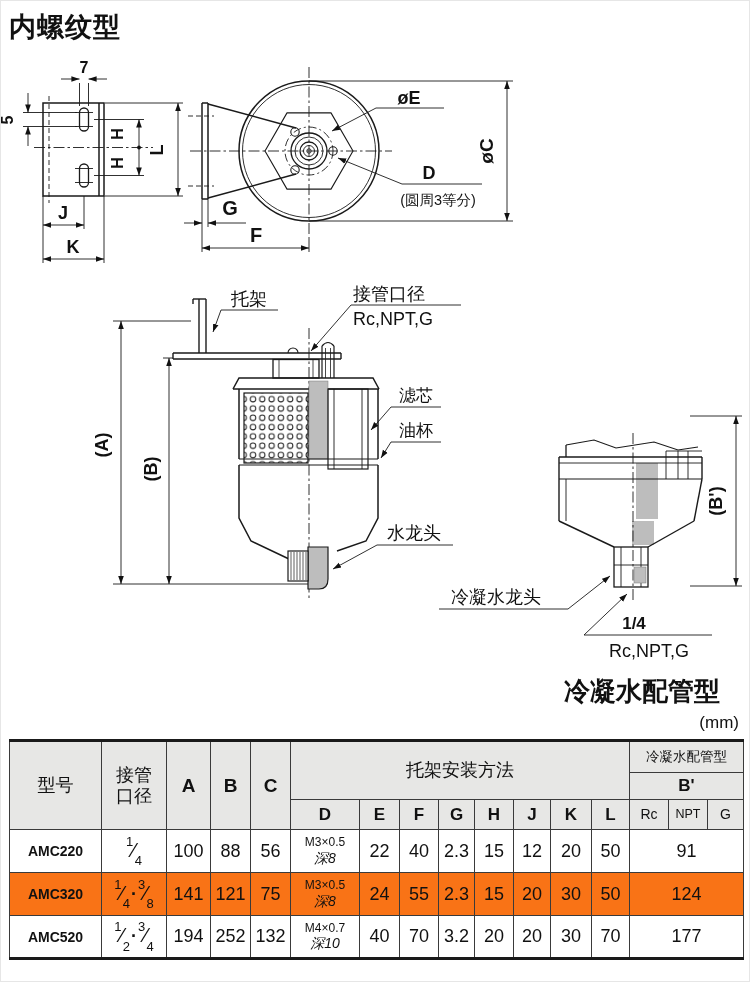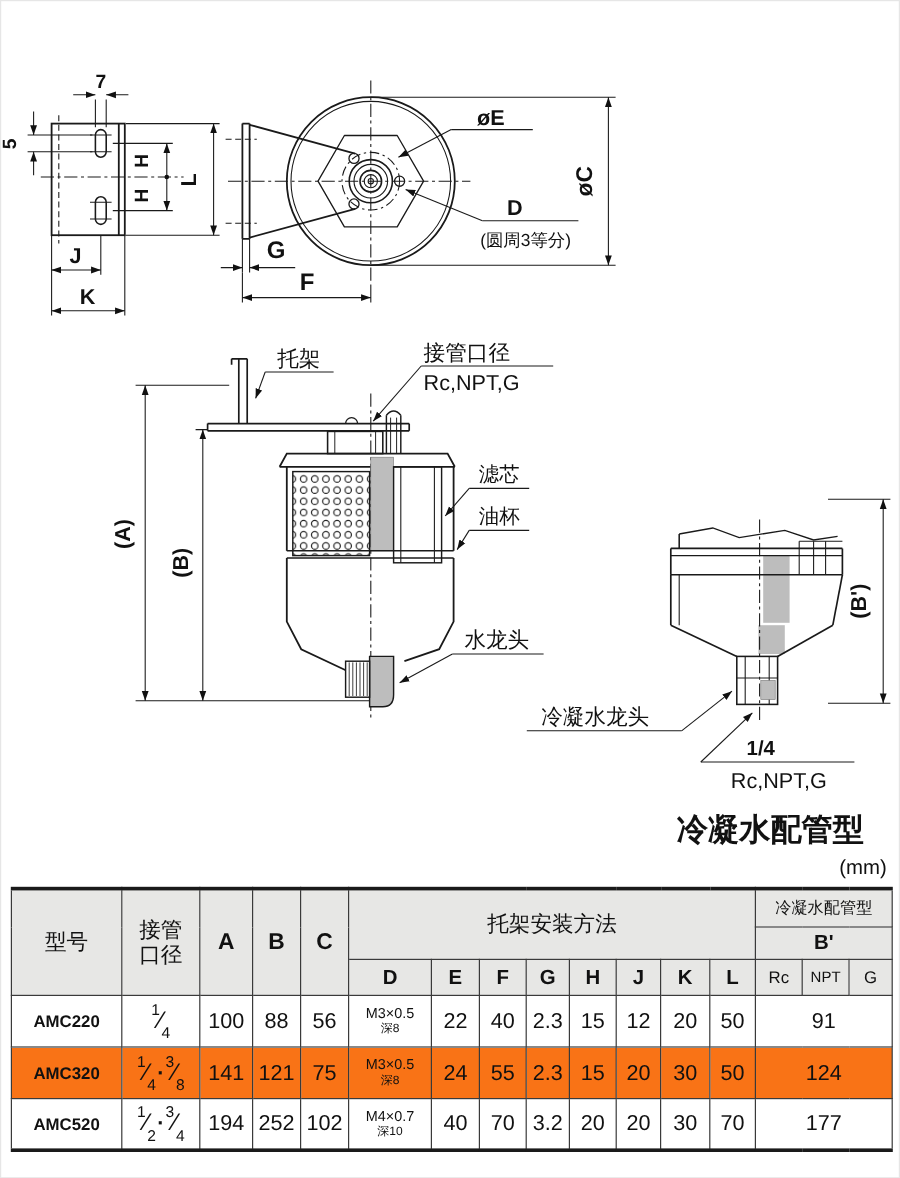--- a/index.html
+++ b/index.html
@@ -23,21 +23,21 @@
   table.spec .grp{font-size:18px;}
   table.spec .cond{font-size:13.5px;}
   table.spec .bp{font-size:17px;font-weight:bold;}
   table.spec .thr{font-size:14px;}
   table.spec .thr-npt{font-size:12.5px;}
   tbody tr{height:43px;background:#fff;}
   tbody tr.alt{background:#f97316;}
   tbody td{font-size:18px;}
   tbody td.model{font-weight:bold;font-size:14px;}
   tbody td.dcell{font-size:12px;line-height:1.15;}
-  tbody td .d2{font-size:10px;}
+  tbody td .d2{font-size:14px;font-style:italic;}
   .wrap2{width:40px;margin:0 auto;word-break:break-all;}
   .fr sup{font-size:13px;position:relative;top:-4px;}
   .fr sub{font-size:13px;position:relative;top:4px;}
   .fr .sl{font-size:20px;margin:0 -1px;}
   .dot{margin:0 1px;font-weight:bold;}
 </style>
 </head>
 <body>
 
 <div class="page">
@@ -46,20 +46,21 @@
     <defs>
       <marker id="ar" viewBox="0 0 10 10" refX="10" refY="5" markerWidth="9" markerHeight="9" orient="auto-start-reverse">
         <path d="M0,1.5 L10,5 L0,8.5 Z" fill="#111"></path>
       </marker>
       <pattern id="mesh" patternUnits="userSpaceOnUse" width="9.3" height="9.3">
         <circle cx="4.6" cy="4.6" r="2.7" fill="none" stroke="#222" stroke-width="1"></circle>
       </pattern>
     </defs>
   </svg>
 
+  <div class="abs page-title" style="left:8px;top:8px;">内螺纹型</div>
 
   <svg class="abs" style="left:0;top:52px;" width="190" height="220" viewBox="0 0 190 220">
     <g stroke="#1a1a1a" fill="none">
 
       <rect x="42" y="50" width="61" height="93" stroke-width="1.5"></rect>
       <line x1="98" y1="50" x2="98" y2="143" stroke-width="1.5"></line>
       <line x1="48" y1="43" x2="48" y2="150" stroke-width="0.9" stroke-dasharray="5 3"></line>
 
       <rect x="78.5" y="55" width="9" height="23" rx="4.5" stroke-width="1.3"></rect>
       <line x1="74" y1="59.5" x2="92" y2="59.5" stroke-width="0.9"></line>
@@ -371,21 +372,21 @@
             <td>20</td>
             <td>30</td>
             <td>50</td>
             <td colspan="3">124</td>
           </tr>
           <tr>
             <td class="model">AMC520</td>
             <td class="port"><span class="fr"><sup>1</sup><span class="sl">⁄</span><sub>2</sub></span><span class="dot">·</span><span class="fr"><sup>3</sup><span class="sl">⁄</span><sub>4</sub></span></td>
             <td>194</td>
             <td>252</td>
-            <td>102</td>
+            <td>132</td>
             <td class="dcell">
               <div class="d1">M4×0.7</div>
               <div class="d2">深10</div>
             </td>
             <td>40</td>
             <td>70</td>
             <td>3.2</td>
             <td>20</td>
             <td>20</td>
             <td>30</td>

